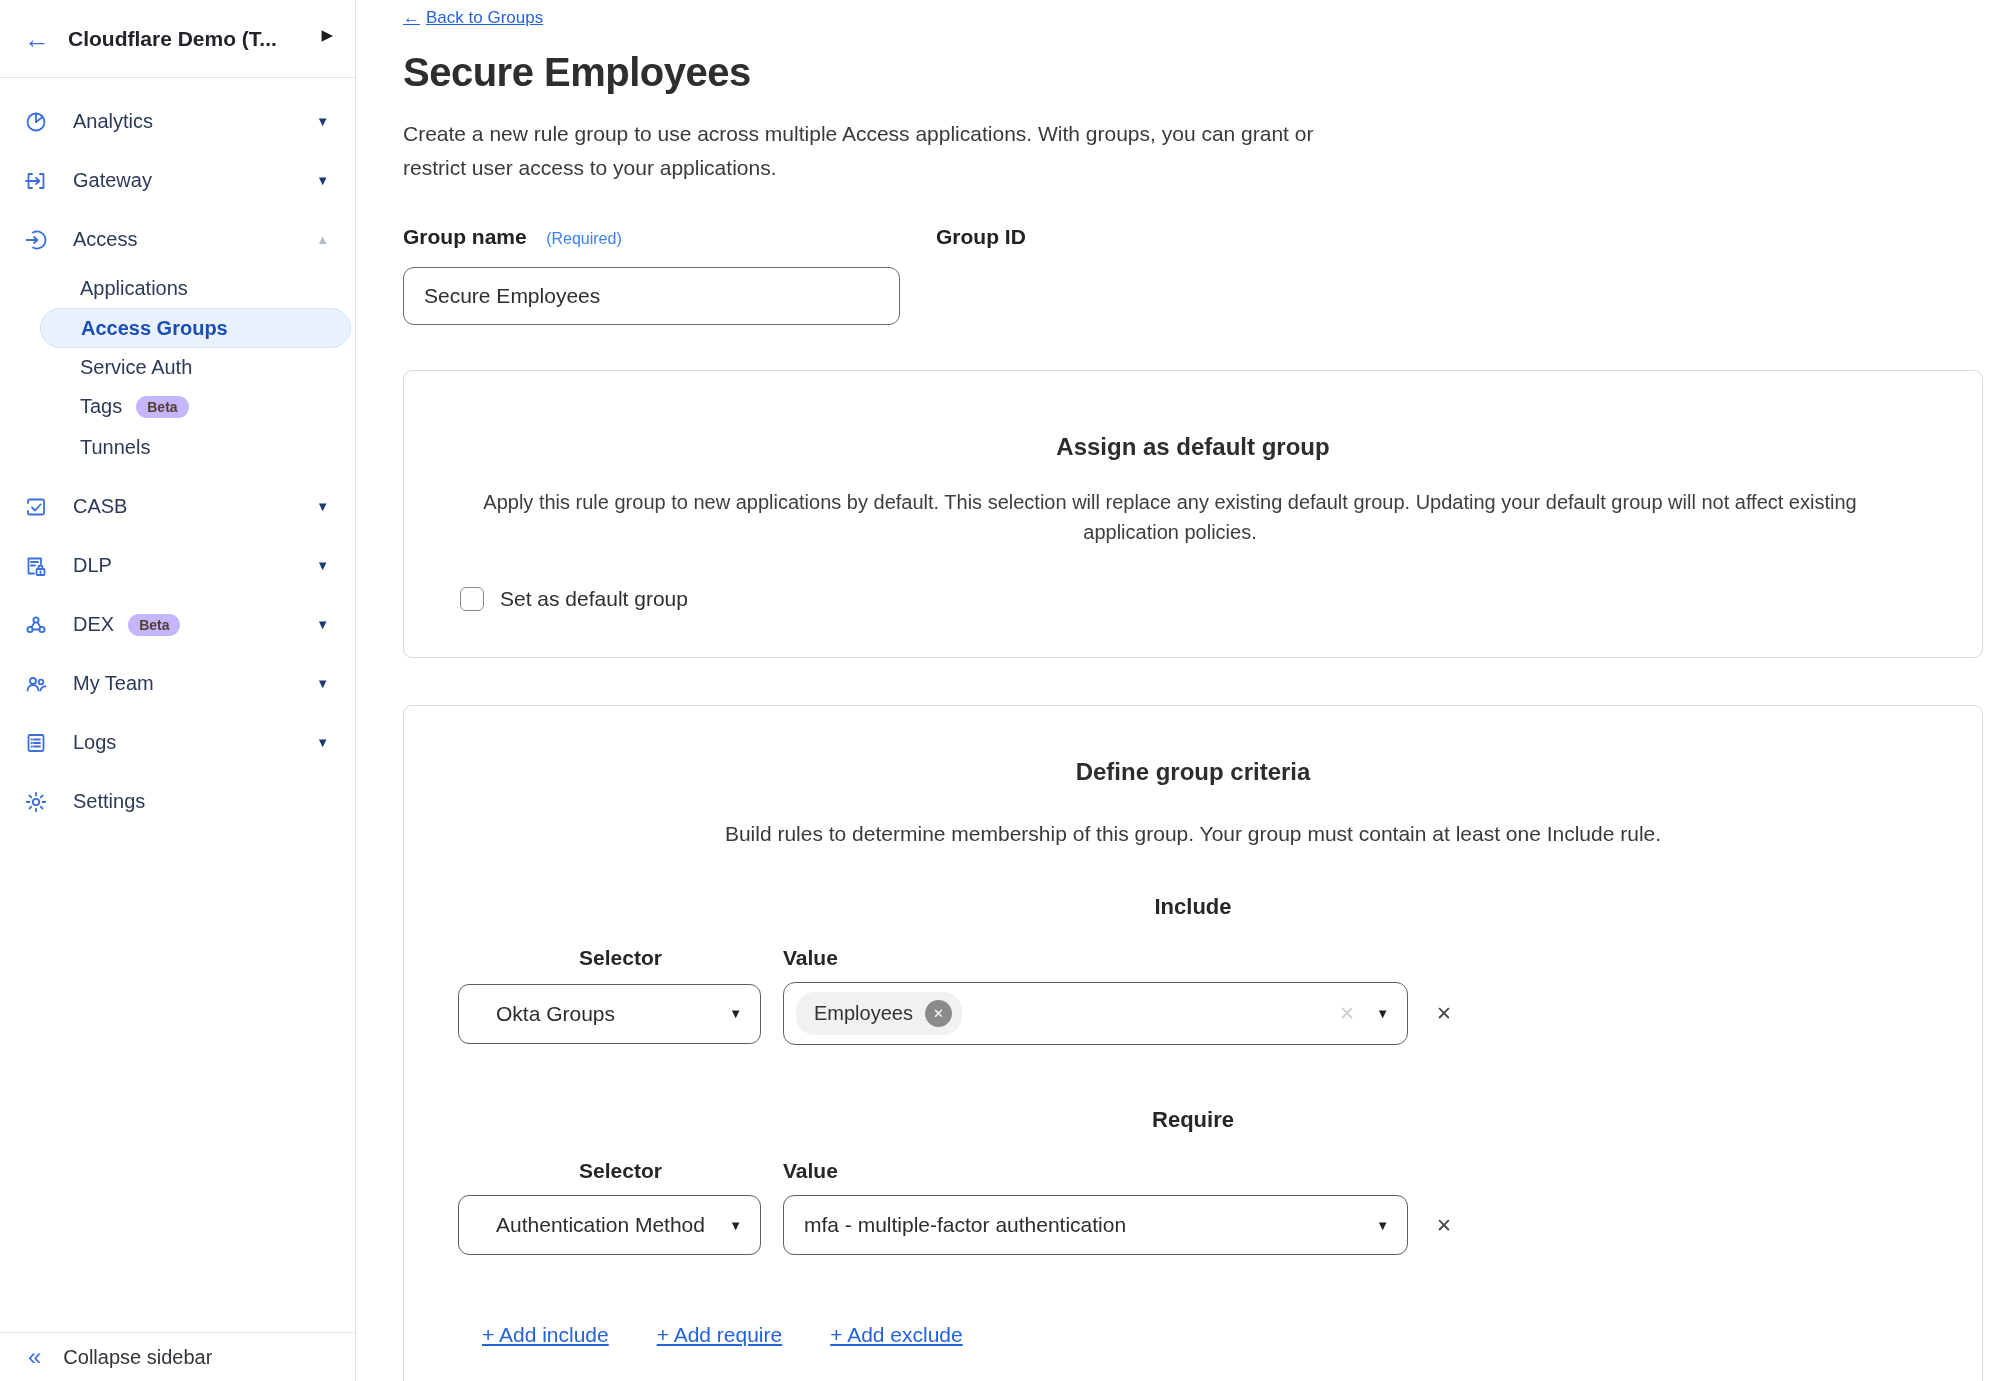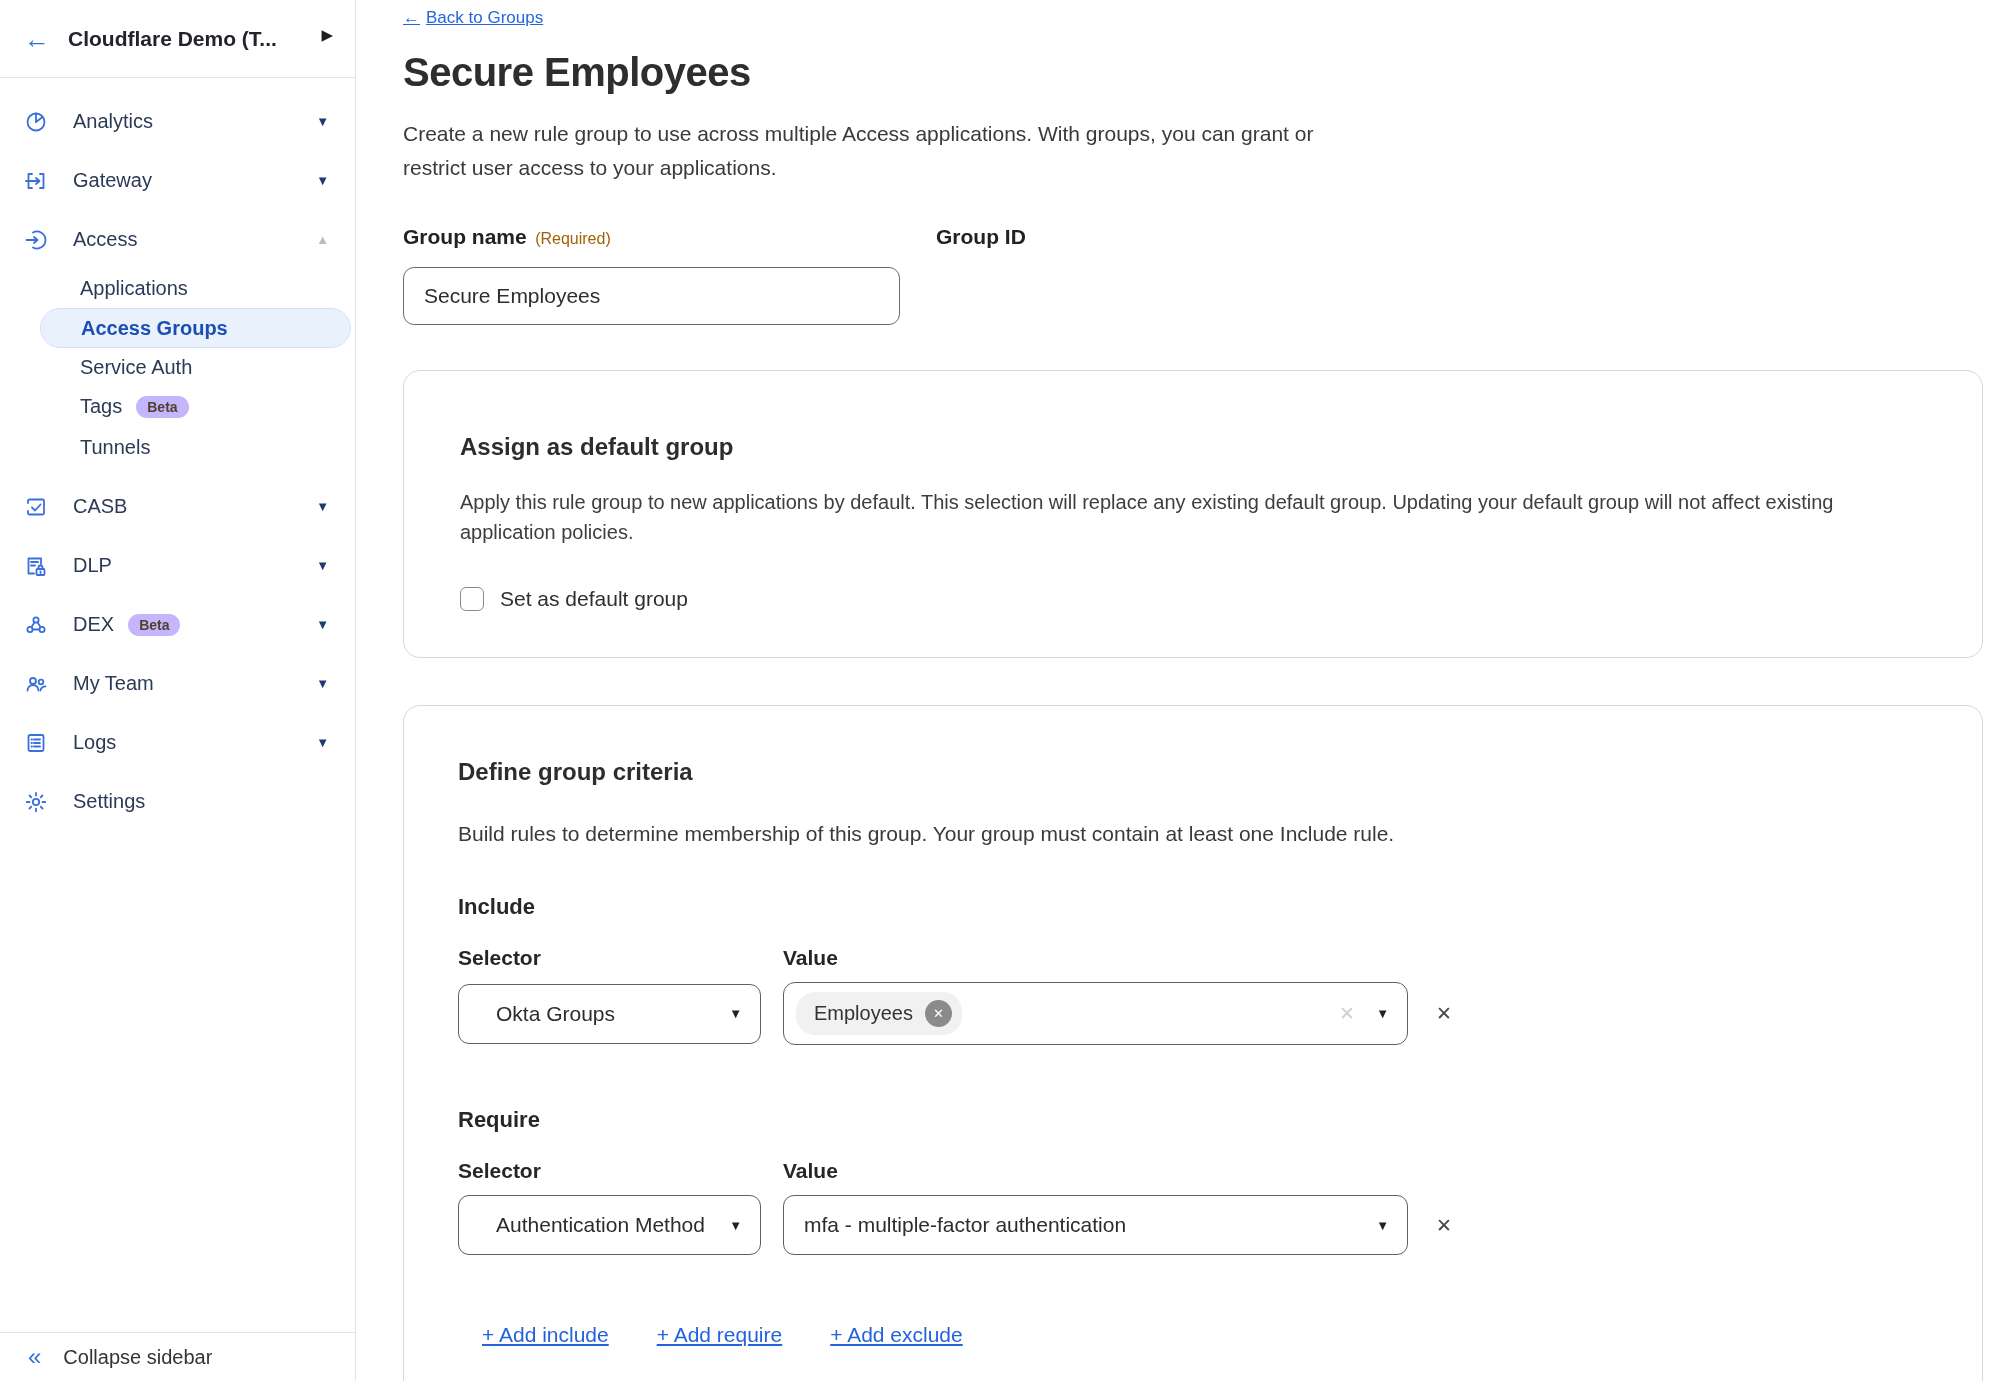--- a/index.html
+++ b/index.html
@@ -27,27 +27,27 @@
   .sb-collapse .lbl { font-size:20px; color:#33343a; }
 
   
   .main { position:absolute; left:357px; top:0; right:0; bottom:0; padding:8px 20px 0 46px; overflow:hidden; }
   .back-link { display:inline-flex; align-items:center; gap:6px; color:#2464dd; font-size:17px; text-decoration:underline; cursor:pointer; }
   .page-title { margin-top:22px; font-size:40px; font-weight:bold; color:#2e2e2e; letter-spacing:-0.5px; }
   .page-desc { margin-top:22px; font-size:21px; line-height:34px; color:#3a3a3a; max-width:965px; }
 
   .form-row { margin-top:40px; display:flex; gap:36px; }
   .fld-label { font-size:21px; font-weight:bold; color:#222; }
-  .fld-required { font-size:16px; color:#a16207; font-weight:normal; margin-left:4px; }
+  .fld-required { font-size:16px; color:#3b82f6; font-weight:normal; margin-left:15px; }
   .name-input { margin-top:18px; width:497px; height:58px; border:1.5px solid #6b6b6b; border-radius:11px; padding:0 20px; font-size:21px; color:#2e2e2e; font-family:"Liberation Sans", sans-serif; background:#fff; }
   .id-row { margin-top:18px; display:flex; }
   .id-box { width:513px; height:58px; background:#d7d7d7; border-radius:5px 0 0 5px; display:flex; align-items:center; padding:0 16px; font-family:"DejaVu Sans Mono", monospace; font-size:20px; color:#222; letter-spacing:0.5px; }
   .copy-btn { width:99px; height:58px; background:#454547; color:#fff; border:none; border-radius:0 5px 5px 0; font-size:20px; font-family:"Liberation Sans", sans-serif; cursor:pointer; }
 
-  .card { border:1px solid #d8d8d8; border-radius:17px; background:#fff; }
+  .card { border:1px solid #d8d8d8; border-radius:9px; background:#fff;text-align:center; }
   .card-default { margin-top:45px; width:1580px; height:288px; padding:62px 56px 0 56px; }
   .card-title { font-size:24px; font-weight:bold; color:#2d2d2d; }
   .card-body { margin-top:26px; font-size:20px; line-height:30px; color:#3e3e3e; max-width:1420px; }
   .chk-row { margin-top:40px; display:flex; align-items:center; gap:16px; cursor:pointer; }
   .chk-box { width:24px; height:24px; border:1.5px solid #8b8b8b; border-radius:6px; background:#fff; flex:0 0 24px; }
   .chk-lbl { font-size:21px; color:#2f2f2f; }
 
   .card-criteria { margin-top:47px; width:1580px; height:820px; padding:52px 54px 0 54px; }
   .crit-body { margin-top:36px; font-size:21px; color:#3a3a3a; }
   .rule-heading { margin-top:48px; font-size:22px; font-weight:bold; color:#272727; }

